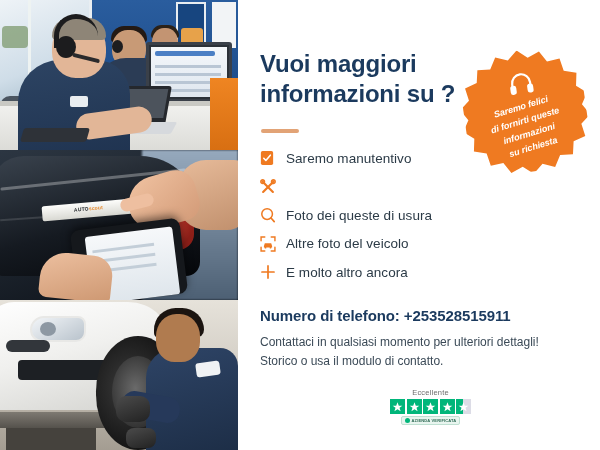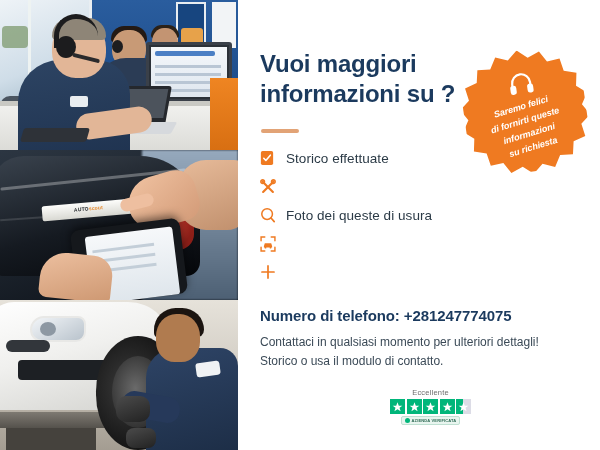--- a/index.html
+++ b/index.html
@@ -279,21 +279,21 @@
 
     <div class="features">
 
       <div class="feat">
         <span class="ficon">
           <svg viewBox="0 0 16 18" width="14" height="16">
             <rect x="1" y="1" width="14" height="16" rx="2" fill="#ef7a21"></rect>
             <path d="M4.3 9.3 L6.7 11.8 L11.8 5.8" fill="none" stroke="#ffffff" stroke-width="1.8" stroke-linecap="round" stroke-linejoin="round"></path>
           </svg>
         </span>
-        <span class="flabel">Storico effettuate</span>
+        <span class="flabel">Saremo manutentivo</span>
       </div>
 
       <div class="feat">
         <span class="ficon">
           <svg viewBox="0 0 18 18" width="16" height="16">
             <path d="M3 3 L14.5 14.5" stroke="#ef7a21" stroke-width="2.4" stroke-linecap="round"></path>
             <path d="M15 3 L3.5 14.5" stroke="#ef7a21" stroke-width="2.4" stroke-linecap="round"></path>
             <circle cx="3" cy="3" r="2" fill="none" stroke="#ef7a21" stroke-width="1.8"></circle>
             <circle cx="15" cy="3" r="2" fill="none" stroke="#ef7a21" stroke-width="1.8"></circle>
           </svg>
@@ -312,32 +312,34 @@
 
       <div class="feat">
         <span class="ficon">
           <svg viewBox="0 0 18 18" width="16" height="16">
             <path d="M1.2 5.4 V1.2 H5.4 M12.6 1.2 H16.8 V5.4 M16.8 12.6 V16.8 H12.6 M5.4 16.8 H1.2 V12.6" fill="none" stroke="#ef7a21" stroke-width="1.6" stroke-linecap="round"></path>
             <path d="M4.4 11.2 L5.4 8.2 h7.2 l1 3 v1.8 H4.4 z" fill="#ef7a21"></path>
             <circle cx="6.2" cy="13.2" r="1" fill="#ef7a21"></circle>
             <circle cx="11.8" cy="13.2" r="1" fill="#ef7a21"></circle>
           </svg>
         </span>
+        <span class="flabel">Altre foto del veicolo</span>
       </div>
 
       <div class="feat">
         <span class="ficon">
           <svg viewBox="0 0 18 18" width="16" height="16">
             <path d="M9 2.2 V15.8 M2.2 9 H15.8" stroke="#ef7a21" stroke-width="1.9" stroke-linecap="round"></path>
           </svg>
         </span>
-      </div>
-    </div>
-
-    <div class="phone">Numero di telefono: +281247774075</div>
+        <span class="flabel">E molto altro ancora</span>
+      </div>
+    </div>
+
+    <div class="phone">Numero di telefono: +253528515911</div>
 
     <div class="sub">
       <div>Contattaci in qualsiasi momento per ulteriori dettagli!</div>
       <div>Storico o usa il modulo di contatto.</div>
     </div>
 
     <div class="tp">
       <div class="tp-right">
         <div class="tp-excellent">Eccellente</div>
         <div class="tp-stars">

